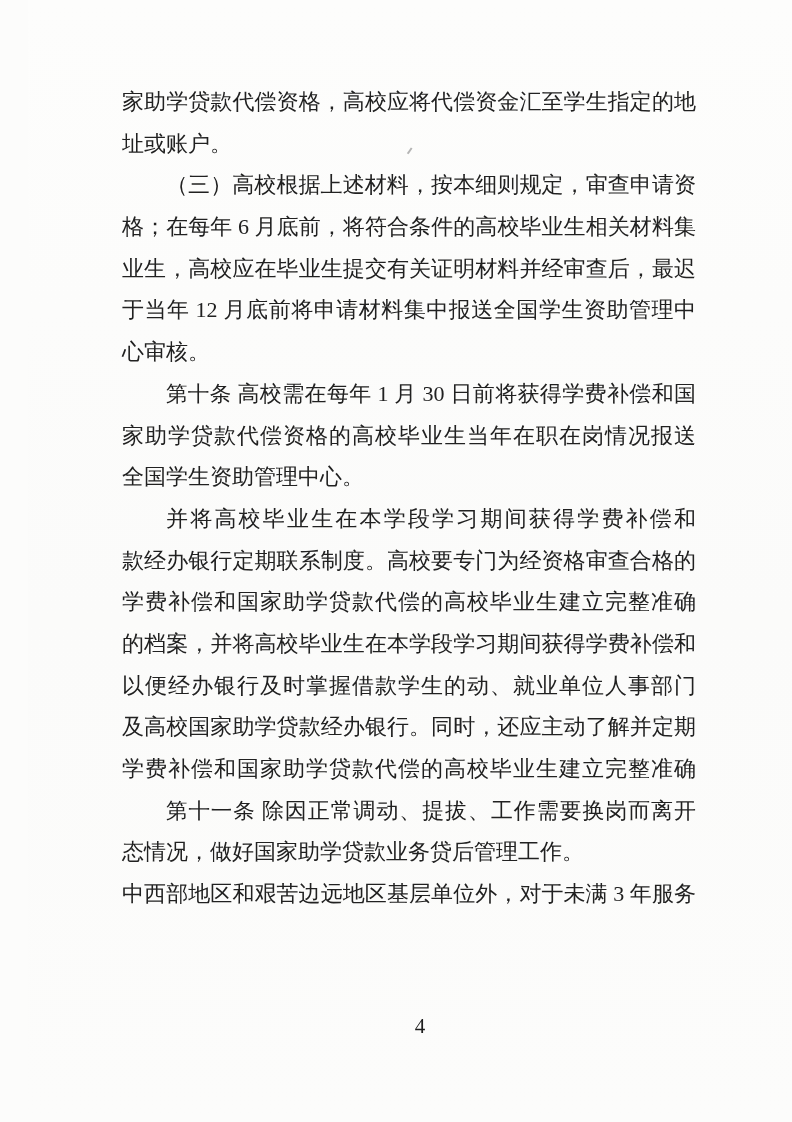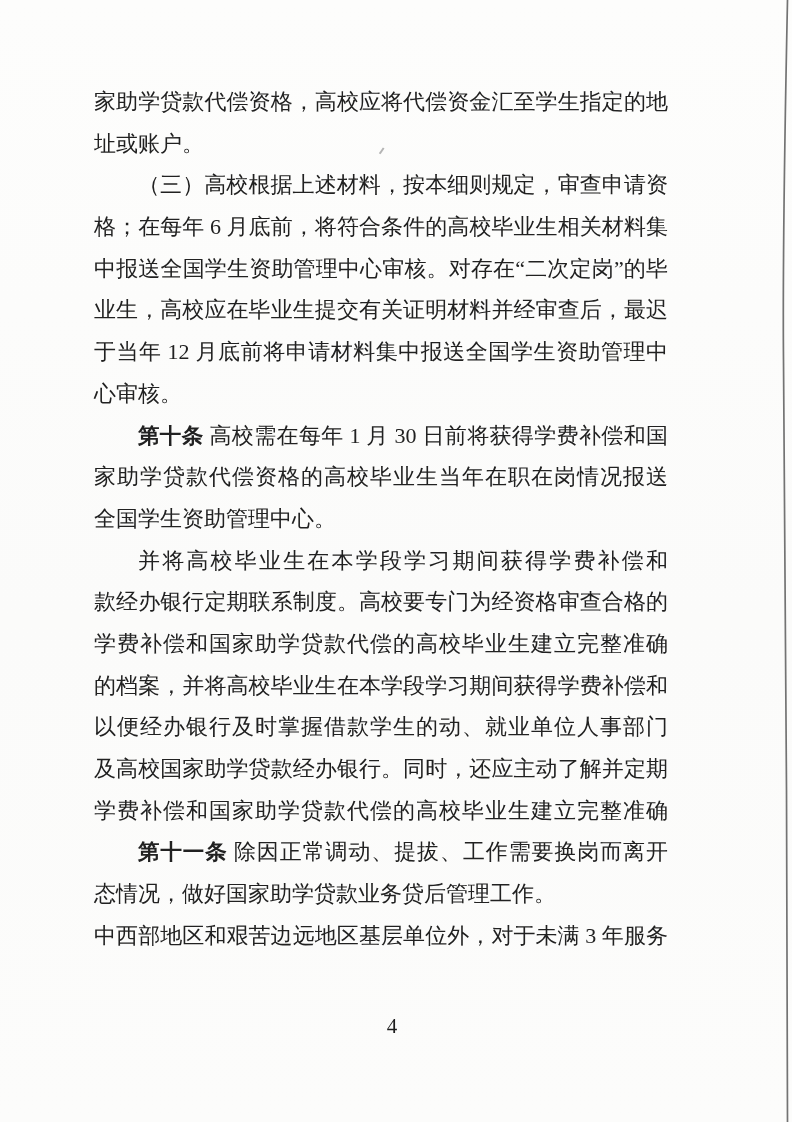--- a/index.html
+++ b/index.html
@@ -8,20 +8,21 @@
     height: 1122px;
     position: relative;
     overflow: hidden;
     background: #fcfcfb;
     font-family: "Liberation Serif", "DejaVu Serif", serif;
   }
   .page {
     position: absolute;
     inset: 0;
     background: linear-gradient(180deg, #fdfdfc 0%, #fbfbfa 55%, #fcfcfb 100%);
+    margin-left: 28px;
   }
   .text-block {
     position: absolute;
     left: 94px;
     top: 81px;
     width: 574px;
   }
   .line {
     height: 41.7px;
     line-height: 41.7px;
@@ -31,21 +32,21 @@
     white-space: nowrap;
     letter-spacing: 0;
     -webkit-font-smoothing: antialiased;
   }
   .line.fill {
     white-space: normal;
     text-align-last: justify;
   }
   .line.indent { padding-left: 44px; }
   .line b.heiti {
-    font-weight: 700;
+    font-weight: 400;
     font-family: "Liberation Sans", "DejaVu Sans", sans-serif;
     font-size: 21.5px;
   }
   .page-number {
     position: absolute;
     left: 0;
     top: 1014px;
     width: 784px;
     text-align: center;
     font-size: 21px;
@@ -72,21 +73,20 @@
 </head>
 <body>
 
 <div class="page">
 
   <div class="text-block">
       <div class="line fill"><span>家助学贷款代偿资格，高校应将代偿资金汇至学生指定的地</span></div>
       <div class="line"><span>址或账户。</span></div>
       <div class="line indent fill"><span>（三）高校根据上述材料，按本细则规定，审查申请资</span></div>
       <div class="line fill"><span>格；在每年 6 月底前，将符合条件的高校毕业生相关材料集</span></div>
-      <div class="line fill"><span>中报送全国学生资助管理中心审核。对存在“二次定岗”的毕</span></div>
       <div class="line fill"><span>业生，高校应在毕业生提交有关证明材料并经审查后，最迟</span></div>
       <div class="line fill"><span>于当年 12 月底前将申请材料集中报送全国学生资助管理中</span></div>
       <div class="line"><span>心审核。</span></div>
       <div class="line indent fill"><b class="heiti">第十条</b><span> 高校需在每年 1 月 30 日前将获得学费补偿和国</span></div>
       <div class="line fill"><span>家助学贷款代偿资格的高校毕业生当年在职在岗情况报送</span></div>
       <div class="line"><span>全国学生资助管理中心。</span></div>
       <div class="line indent fill"><span>并将高校毕业生在本学段学习期间获得学费补偿和</span></div>
       <div class="line fill"><span>款经办银行定期联系制度。高校要专门为经资格审查合格的</span></div>
       <div class="line fill"><span>学费补偿和国家助学贷款代偿的高校毕业生建立完整准确</span></div>
       <div class="line fill"><span>的档案，并将高校毕业生在本学段学习期间获得学费补偿和</span></div>

